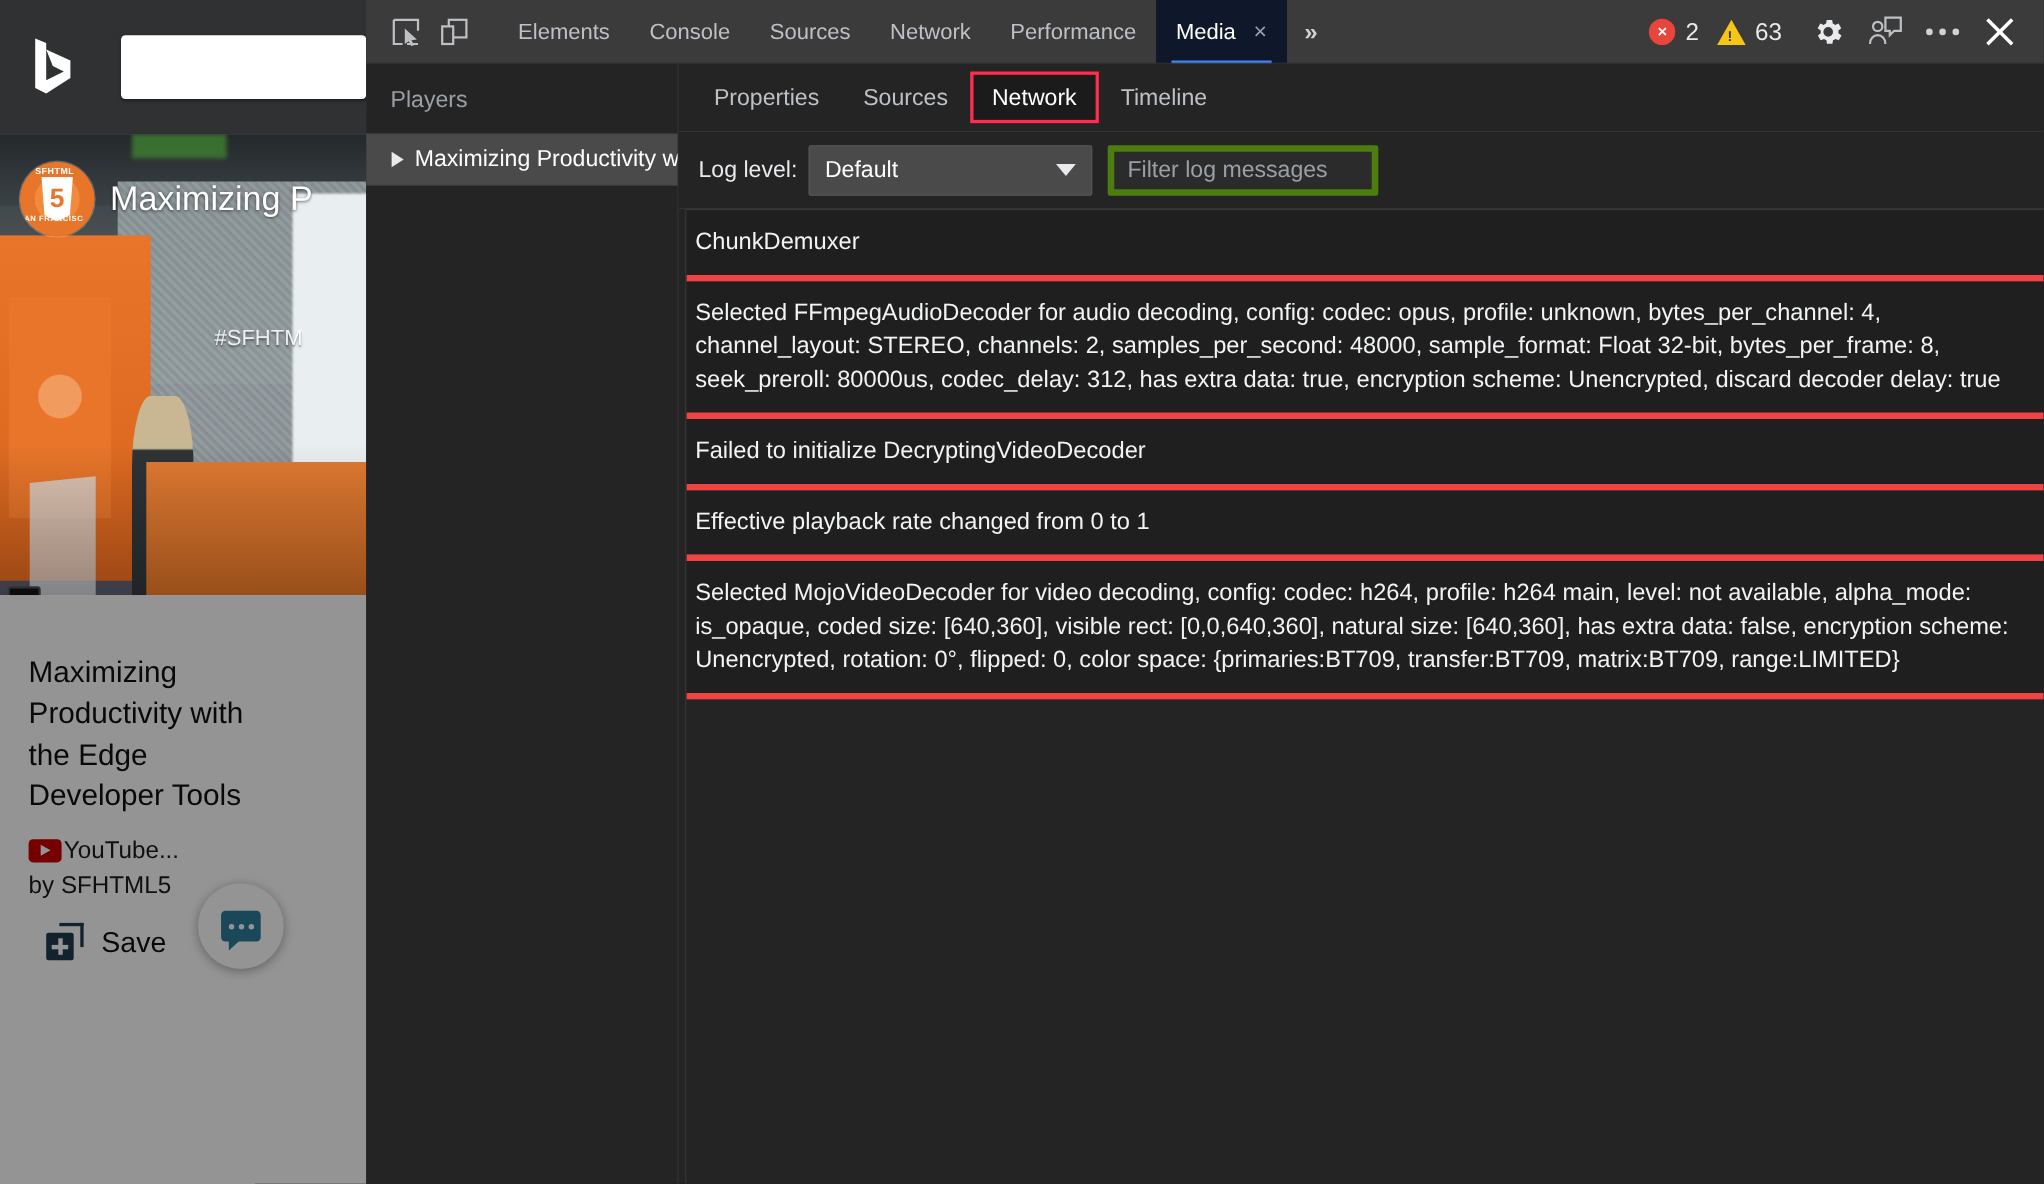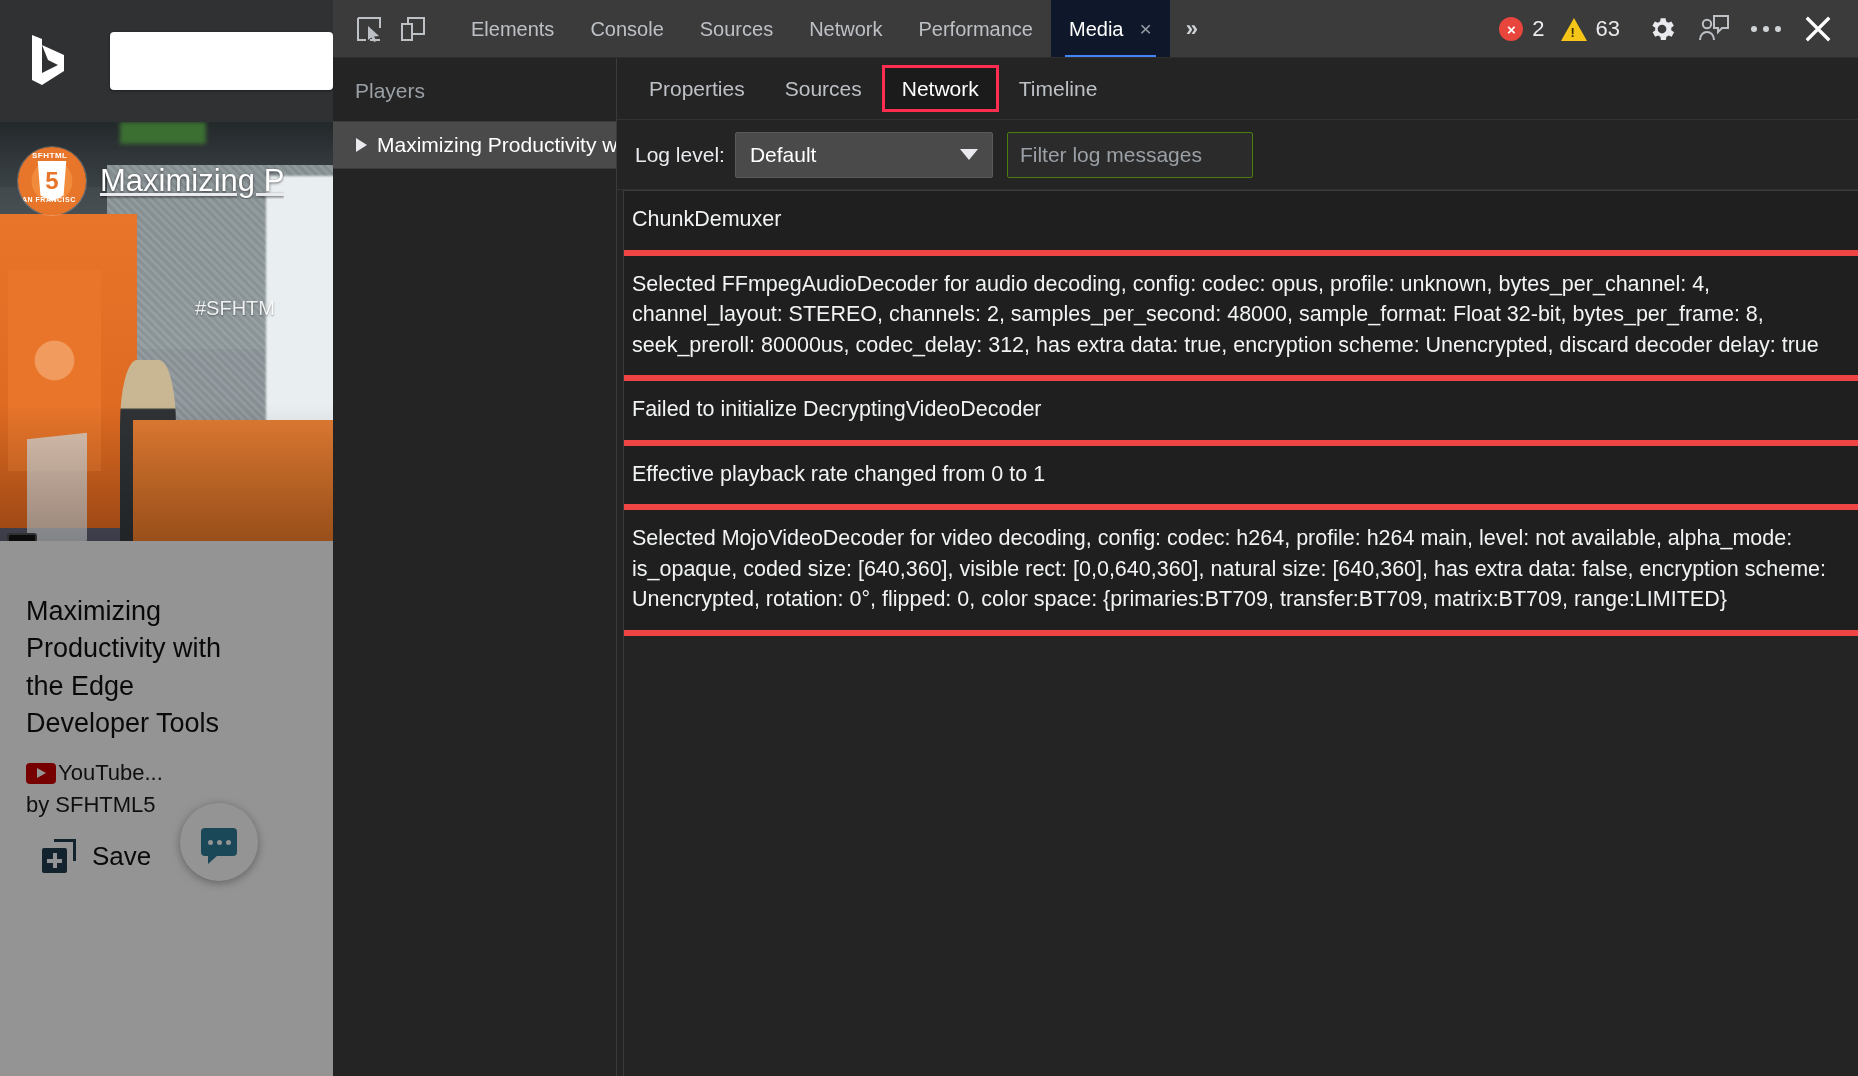--- a/index.html
+++ b/index.html
@@ -84,21 +84,20 @@
     background:#d8dcdd; opacity:.75; transform:skewY(-6deg);
   }
   .video-photo .phone{
     position:absolute; left:2%; top:76%; width:9%; height:10%;
     background:#111; border:2px solid #444; border-radius:3px;
   }
 
   .video-title-overlay{
     position:absolute; left:18px; top:25px; right:0; display:flex; align-items:center;
     gap:14px;
-    text-decoration:underline;
   }
   .chan-avatar{
     width:68px;height:68px;border-radius:50%;flex:0 0 auto;
     background:
       radial-gradient(circle at 50% 50%, #f28a3c 0 42%, #e8762a 43% 100%);
     position:relative; overflow:hidden;
     box-shadow:0 0 0 1px rgba(255,255,255,.25);
   }
   .chan-avatar .sh{
     position:absolute; left:50%; top:50%; transform:translate(-50%,-50%);
@@ -303,21 +302,21 @@
   .loglvl-select{
     width:258px;height:46px;background:#4a4a4a;border:1px solid #5a5a5a;border-radius:2px;
     display:flex;align-items:center;justify-content:space-between;padding:0 14px;
     font-size:21px;color:#fff;
   }
   .loglvl-select .caret{
     width:0;height:0;border-left:9px solid transparent;border-right:9px solid transparent;
     border-top:11px solid #e8eaed;
   }
   .filter-input{
-    margin-left:14px;width:246px;height:46px;background:#2b2b2b;border:1px solid #4d7c0f;
+    margin-left:14px;width:246px;height:46px;background:#2b2b2b;border:6px solid #4d7c0f;
     border-radius:2px;color:#14b8a6;font-size:21px;padding:0 12px;outline:none;
     font-family:"Liberation Sans", sans-serif;
   }
   .filter-input::placeholder{ color:#9aa0a6; }
 
   .msg-list{
     flex:1 1 auto; overflow:hidden; border-left:1px solid #3a3a3a; margin-left:6px;
     background:#242424;
   }
   .msg-row{

